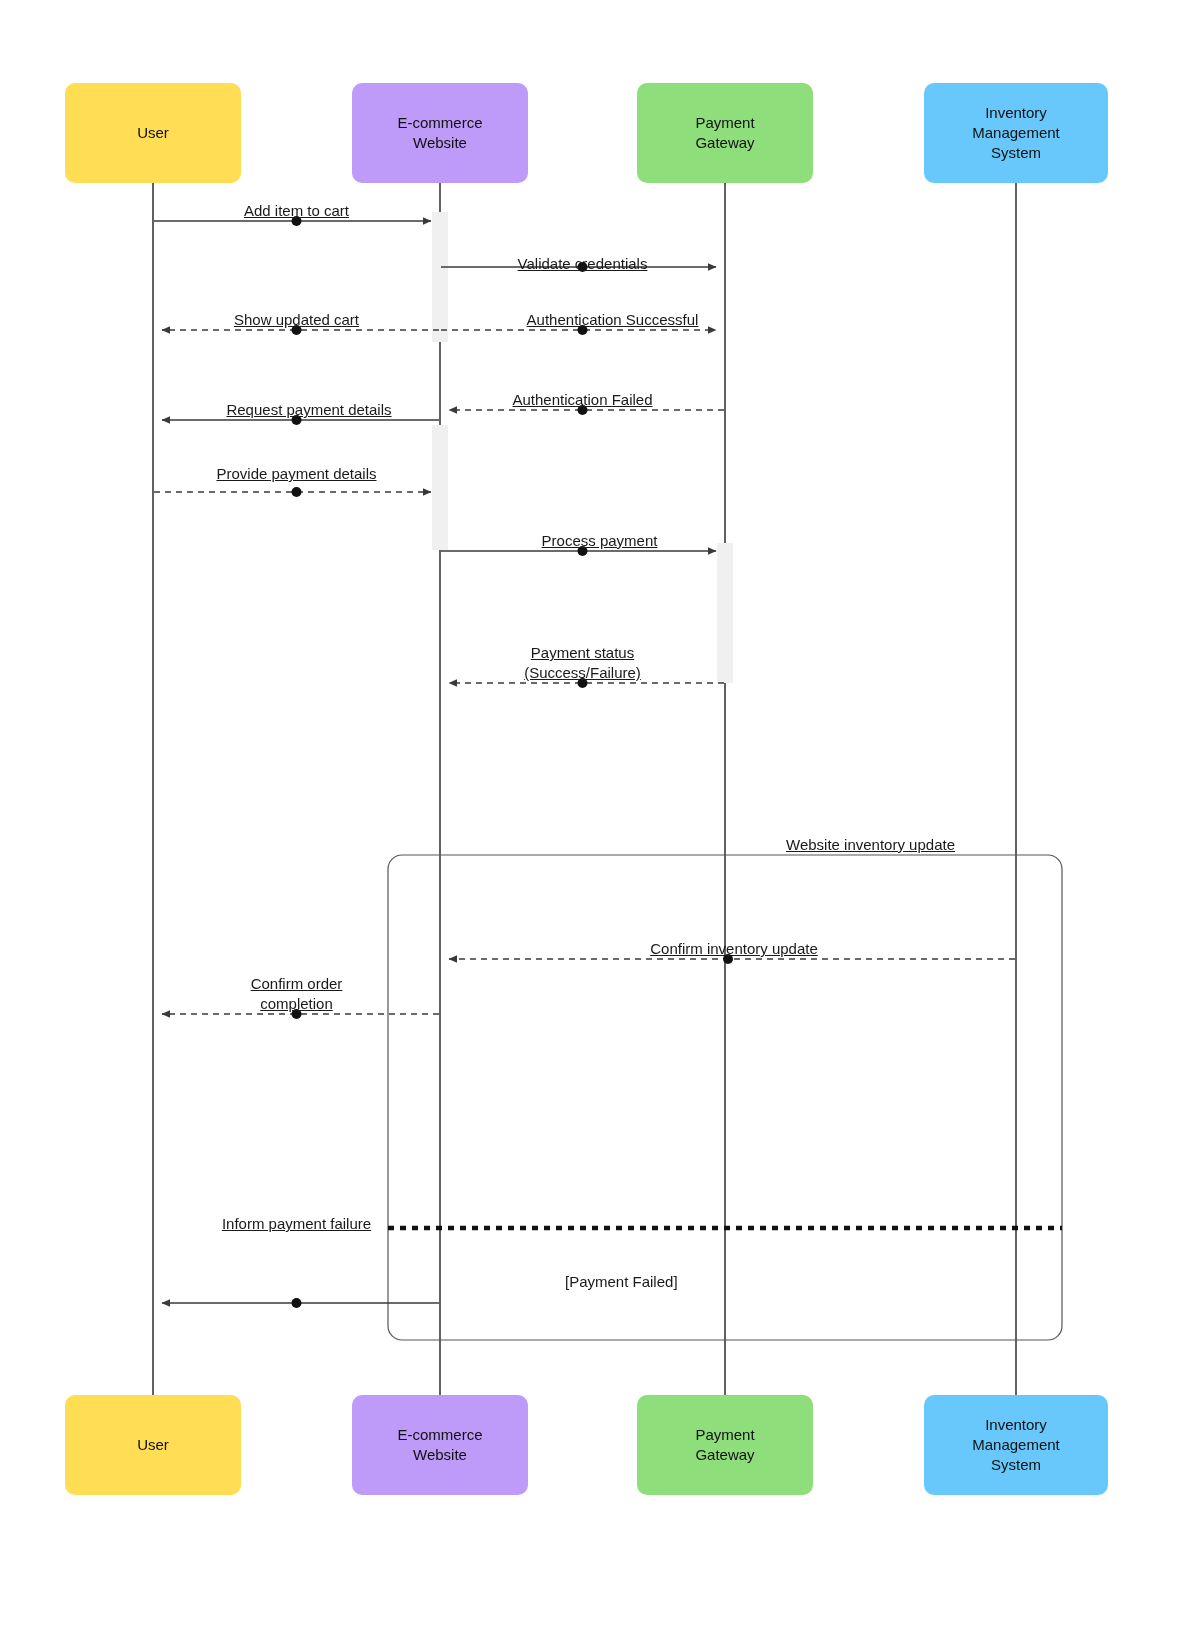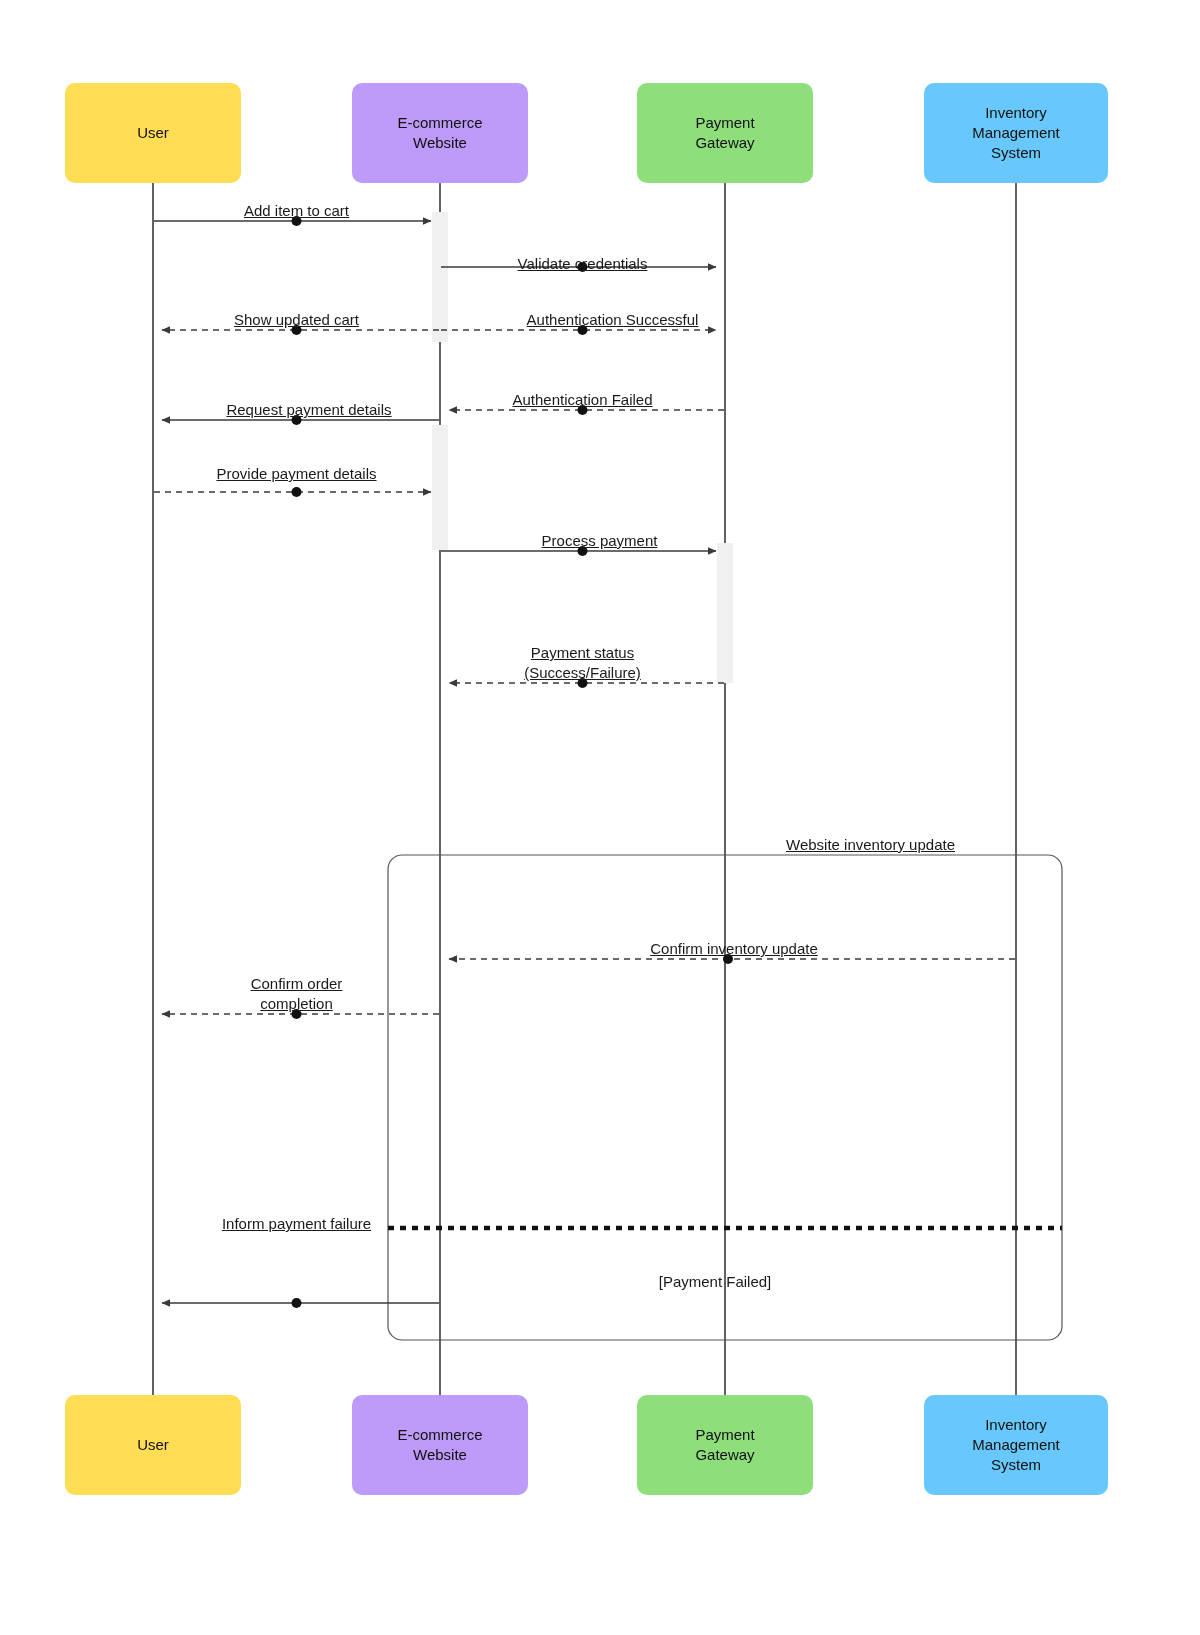--- a/index.html
+++ b/index.html
@@ -6,21 +6,21 @@
   body{width:1200px;height:1635px;position:relative;overflow:hidden;
        font-family:"Liberation Sans","DejaVu Sans",sans-serif;color:#1a1a1a;}
   #stage{position:absolute;left:0;top:0;width:1200px;height:1635px;}
   #stage > svg{position:absolute;left:0;top:0;}
 
   .actor-box{position:absolute;border-radius:10px;display:flex;align-items:center;
              justify-content:center;text-align:center;line-height:1.35;
              font-size:15px;color:#111;box-sizing:border-box;padding:4px 8px;}
   .msg-label{position:absolute;text-align:center;font-size:15px;line-height:1.35;
              color:#1a1a1a;white-space:pre-line;text-decoration:underline;}
-  .guard-label{position:absolute;text-align:center;font-size:15px;color:#1a1a1a;}
+  .guard-label{position:absolute;font-size:15px;color:#1a1a1a;}
 </style>
 </head>
 <body>
 
 <div id="stage">
 
   <svg id="vector" width="1200" height="1635">
     <defs>
       <marker id="arrowFull" markerWidth="9" markerHeight="9" refX="8" refY="4.5" orient="auto" markerUnits="userSpaceOnUse">
         <path d="M0,0.8 L8.5,4.5 L0,8.2 z" fill="#3a3a3a"></path>

